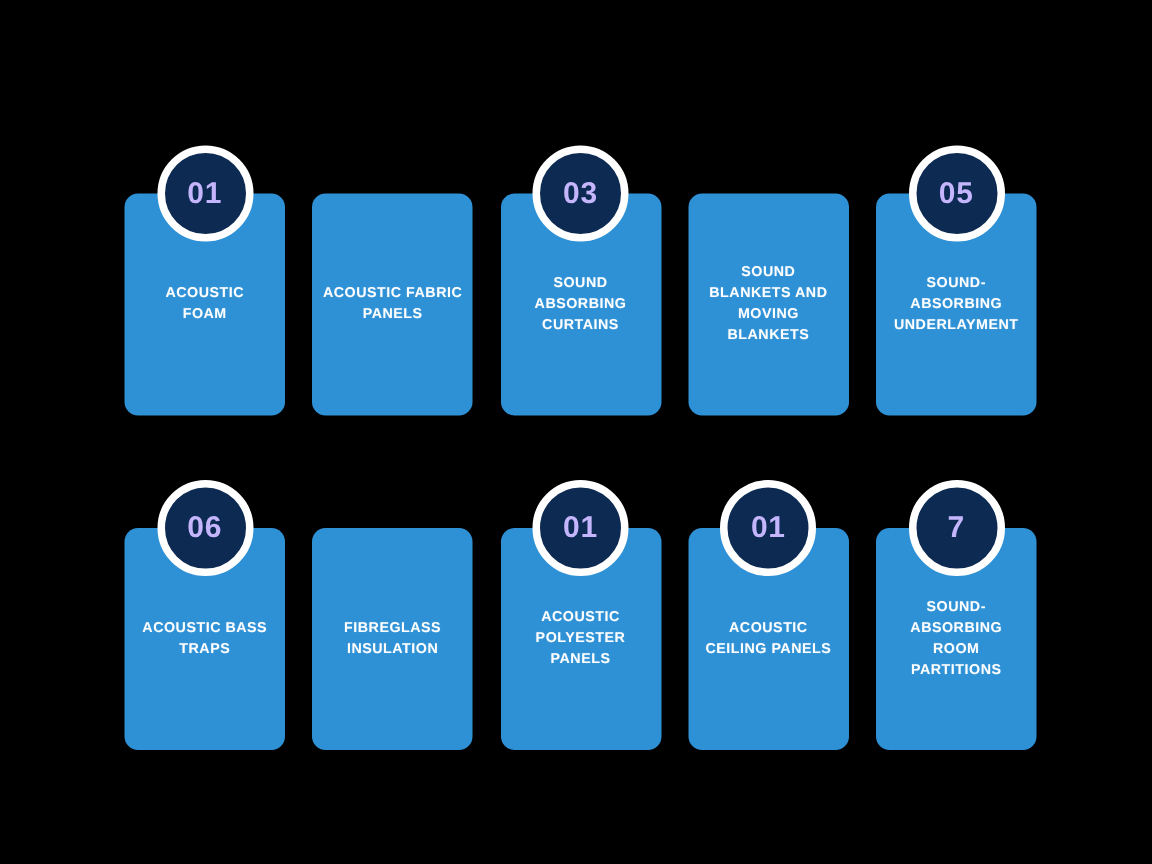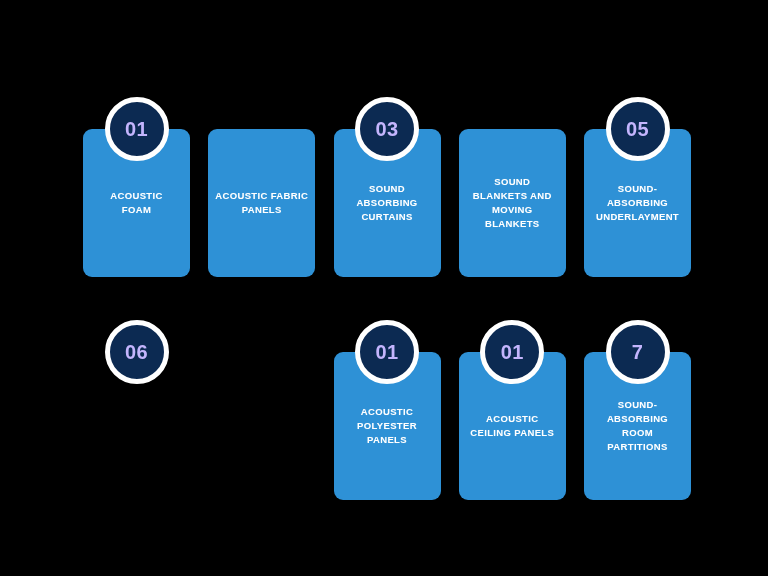--- a/index.html
+++ b/index.html
@@ -153,26 +153,34 @@
         <div class="badge">
           <span class="badge-number">05</span>
         </div>
       </div>
 
     </div>
 
     <div class="row row-2">
 
       <div class="card-wrap">
+        <div class="card">
+          <div class="card-label">ACOUSTIC BASS
+TRAPS</div>
+        </div>
         <div class="badge">
           <span class="badge-number">06</span>
         </div>
       </div>
 
       <div class="card-wrap">
+        <div class="card">
+          <div class="card-label">FIBREGLASS
+INSULATION</div>
+        </div>
       </div>
 
       <div class="card-wrap">
         <div class="card">
           <div class="card-label">ACOUSTIC
 POLYESTER
 PANELS</div>
         </div>
         <div class="badge">
           <span class="badge-number">01</span>

